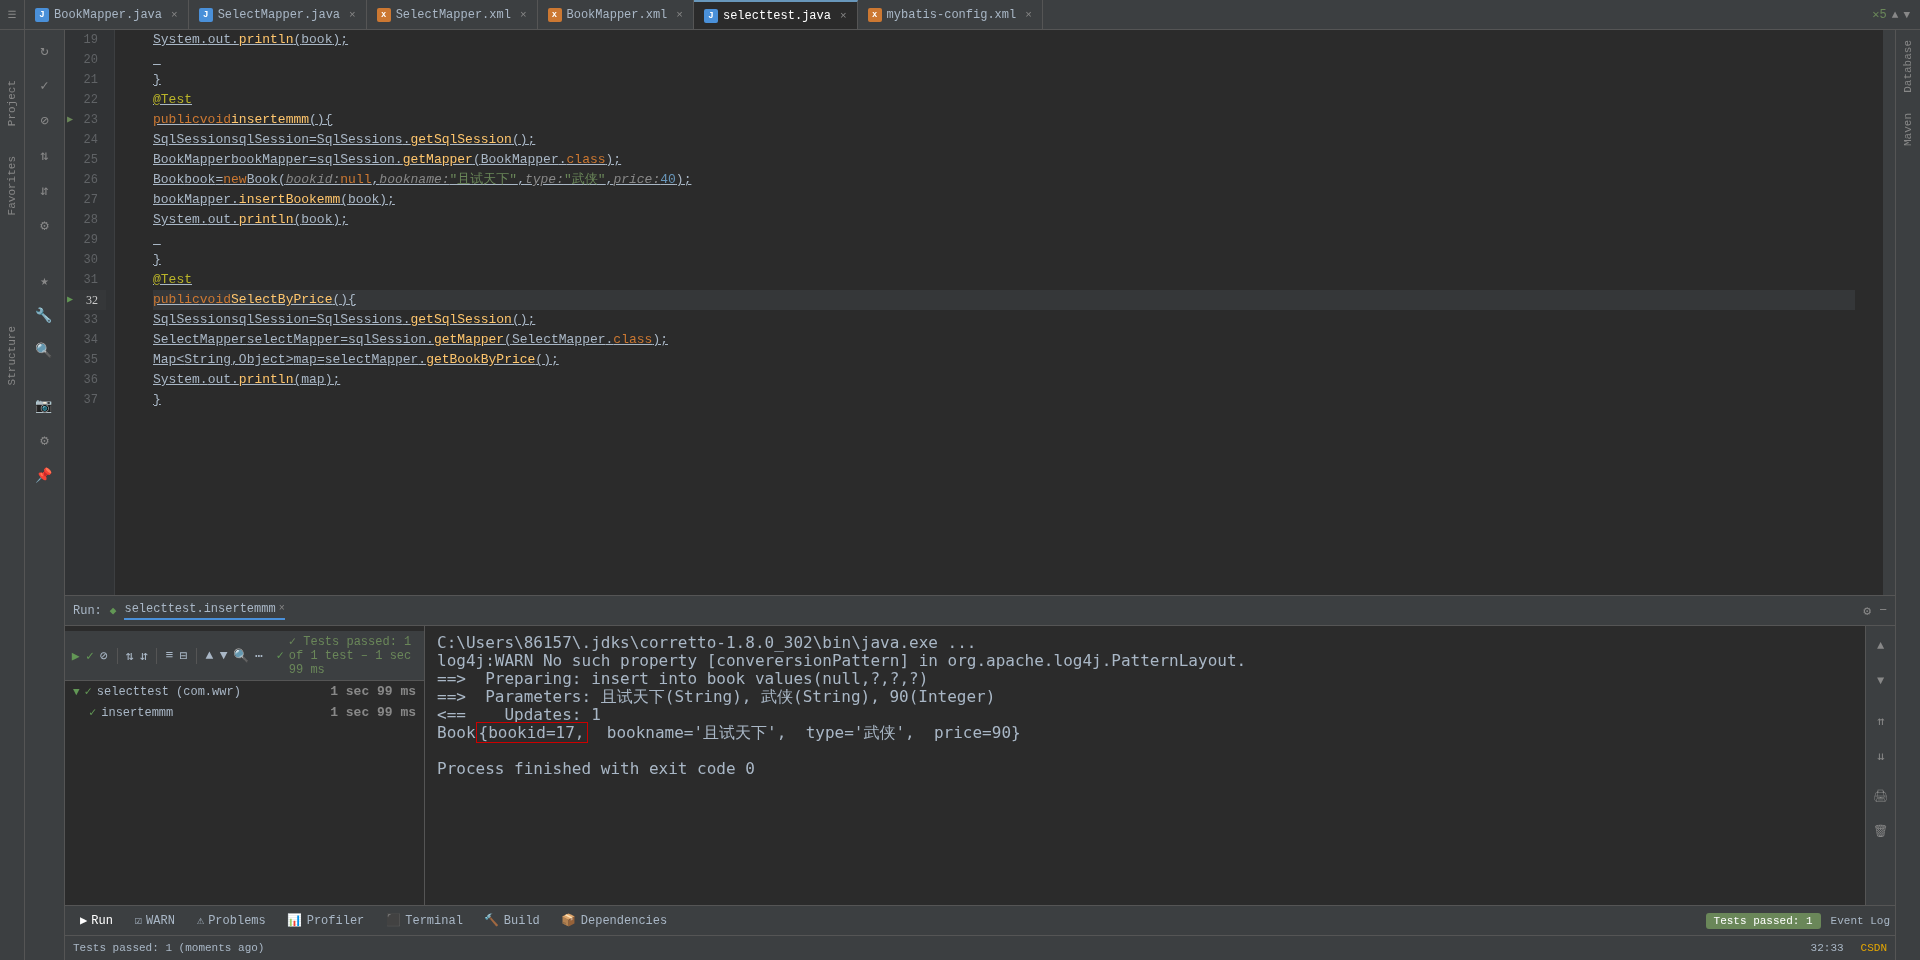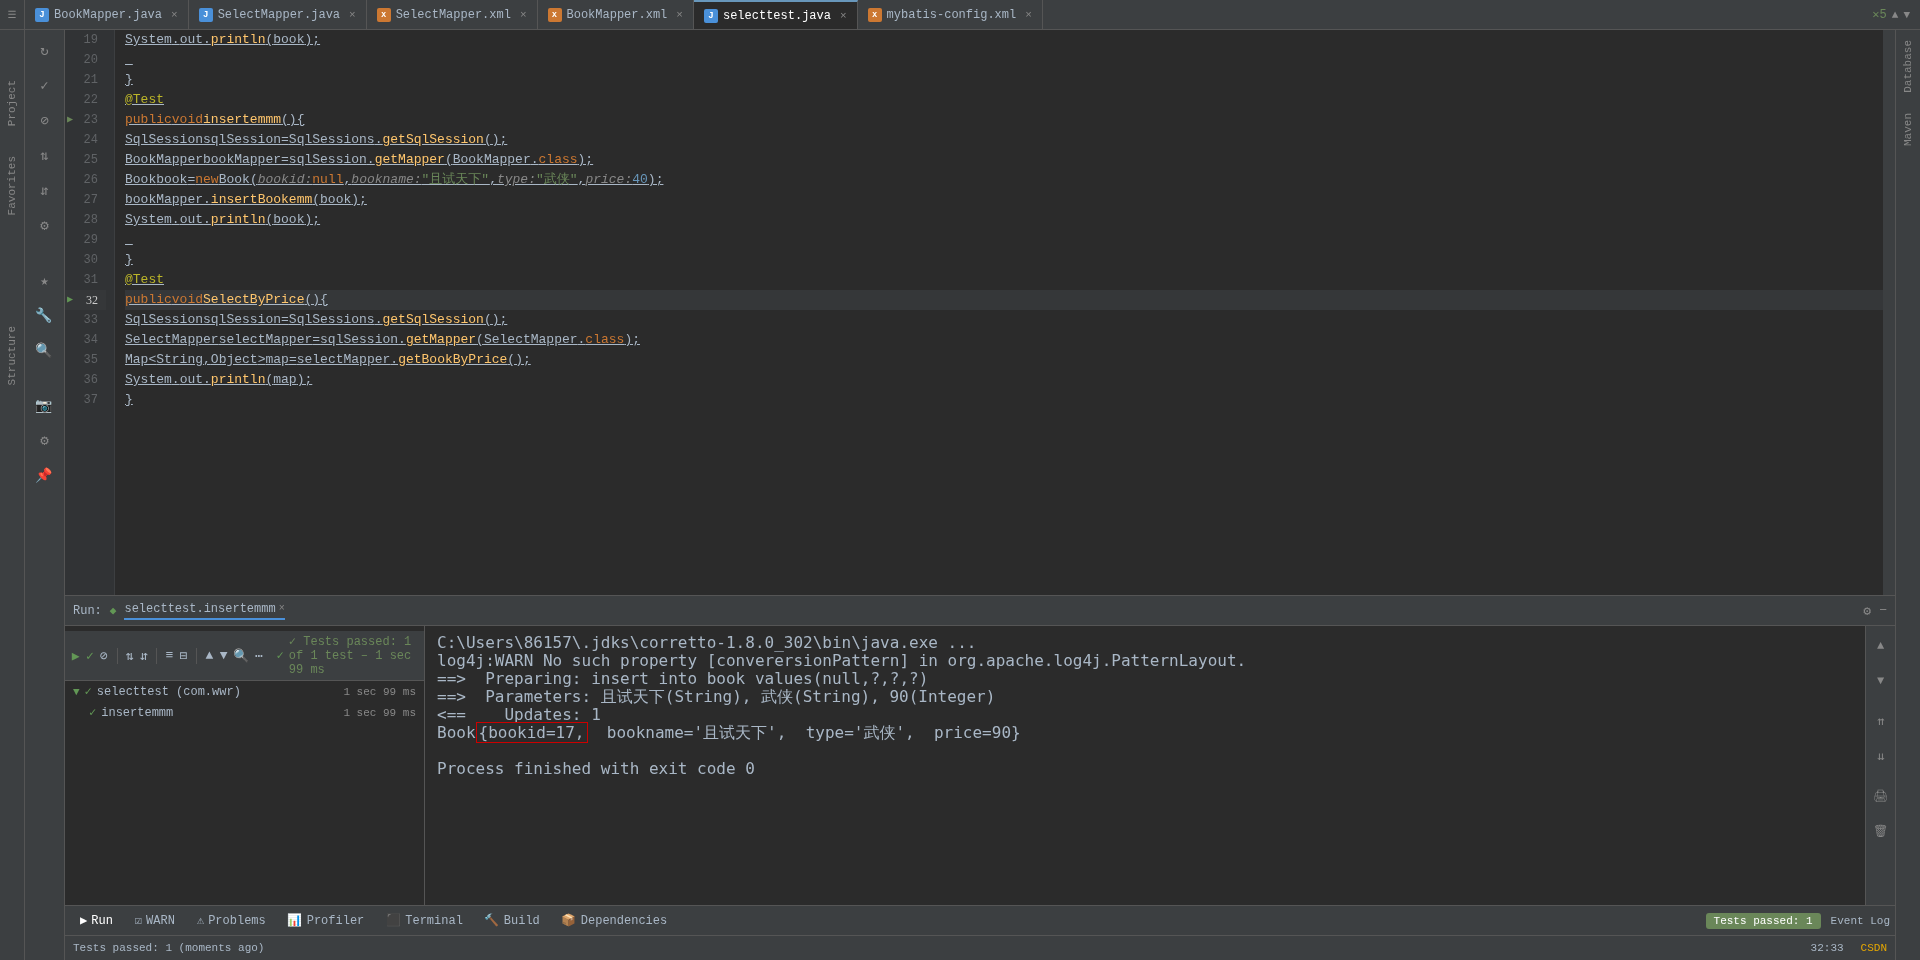--- a/index.html
+++ b/index.html
@@ -80,20 +80,21 @@
       flex-direction: column;
       overflow: hidden;
     }
 
     
     .code-panel {
       flex: 1;
       display: flex;
       overflow: hidden;
       background: #2b2b2b;
+      gap: 28px;
     }
 
     .line-numbers {
       width: 50px;
       background: #313335;
       color: #606366;
       text-align: right;
       padding-right: 8px;
       padding-top: 0;
       font-size: 12px;
@@ -218,21 +219,21 @@
 
     .tree-item {
       display: flex;
       align-items: center;
       padding: 3px 8px;
       cursor: pointer;
       font-size: 12px;
       gap: 5px;
     }
     .tree-item-indent { padding-left: 24px; }
-    .tree-time { margin-left: auto; color: #888; font-size: 11px; }
+    .tree-time { margin-left: auto; color: #888; font-size: 13px; font-weight: bold; }
 
     
     .console-output {
       flex: 1;
       padding: 8px 12px;
       overflow-y: auto;
       font-size: 16px;
       line-height: 18px;
       color: #a9b7c6;
       font-family: 'Consolas', monospace;

